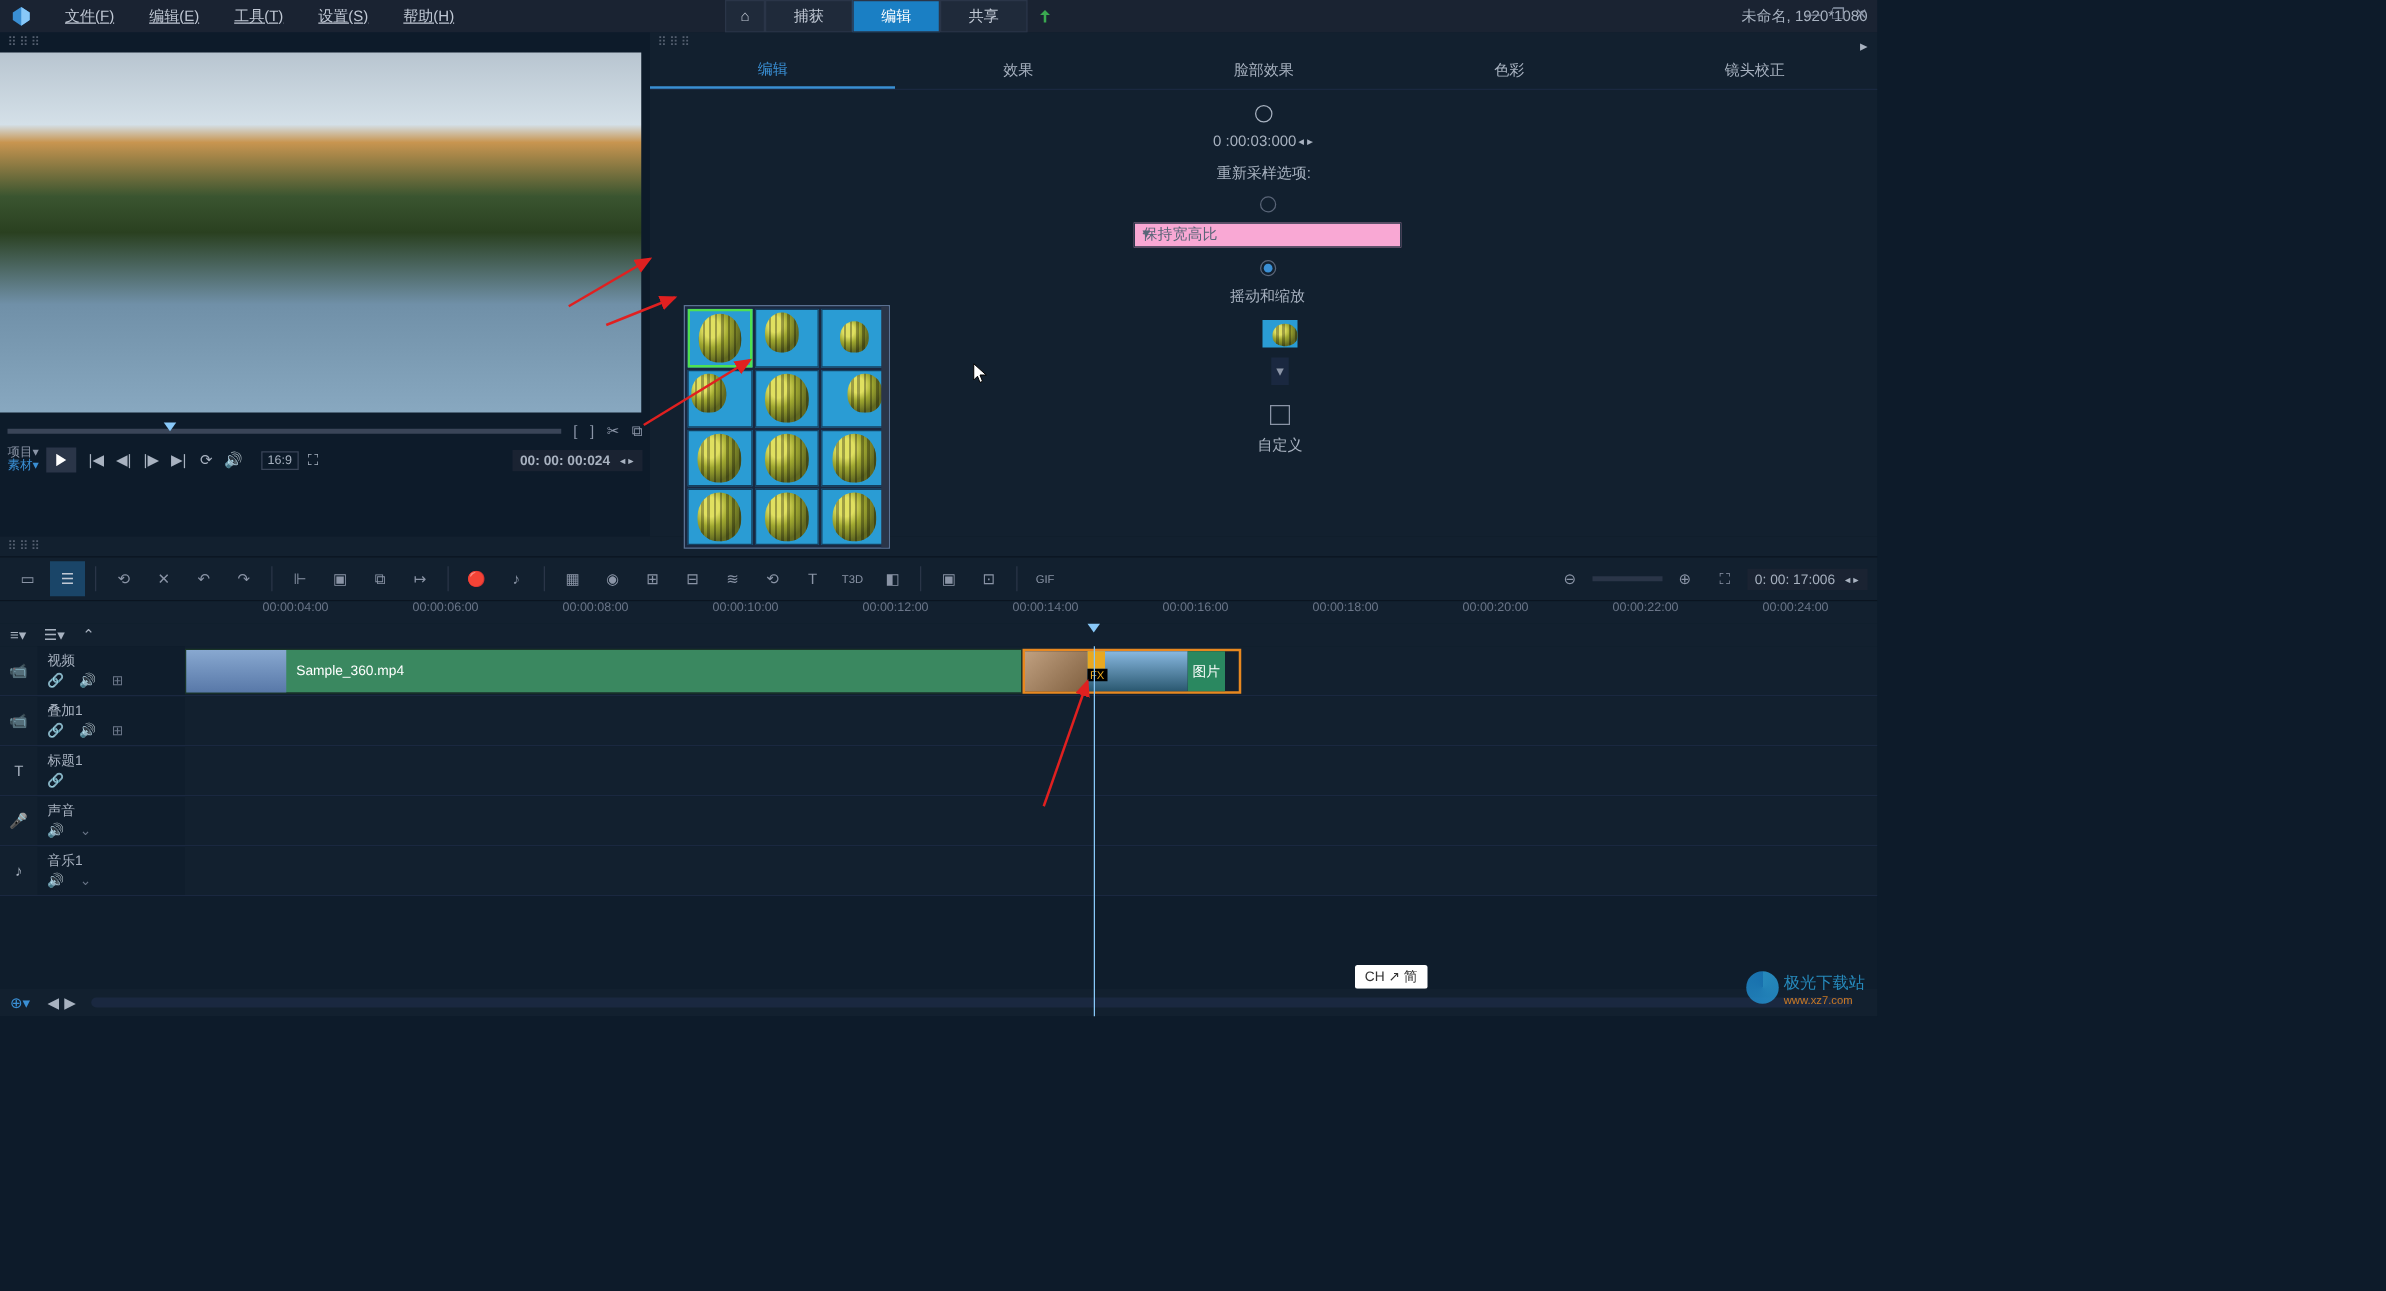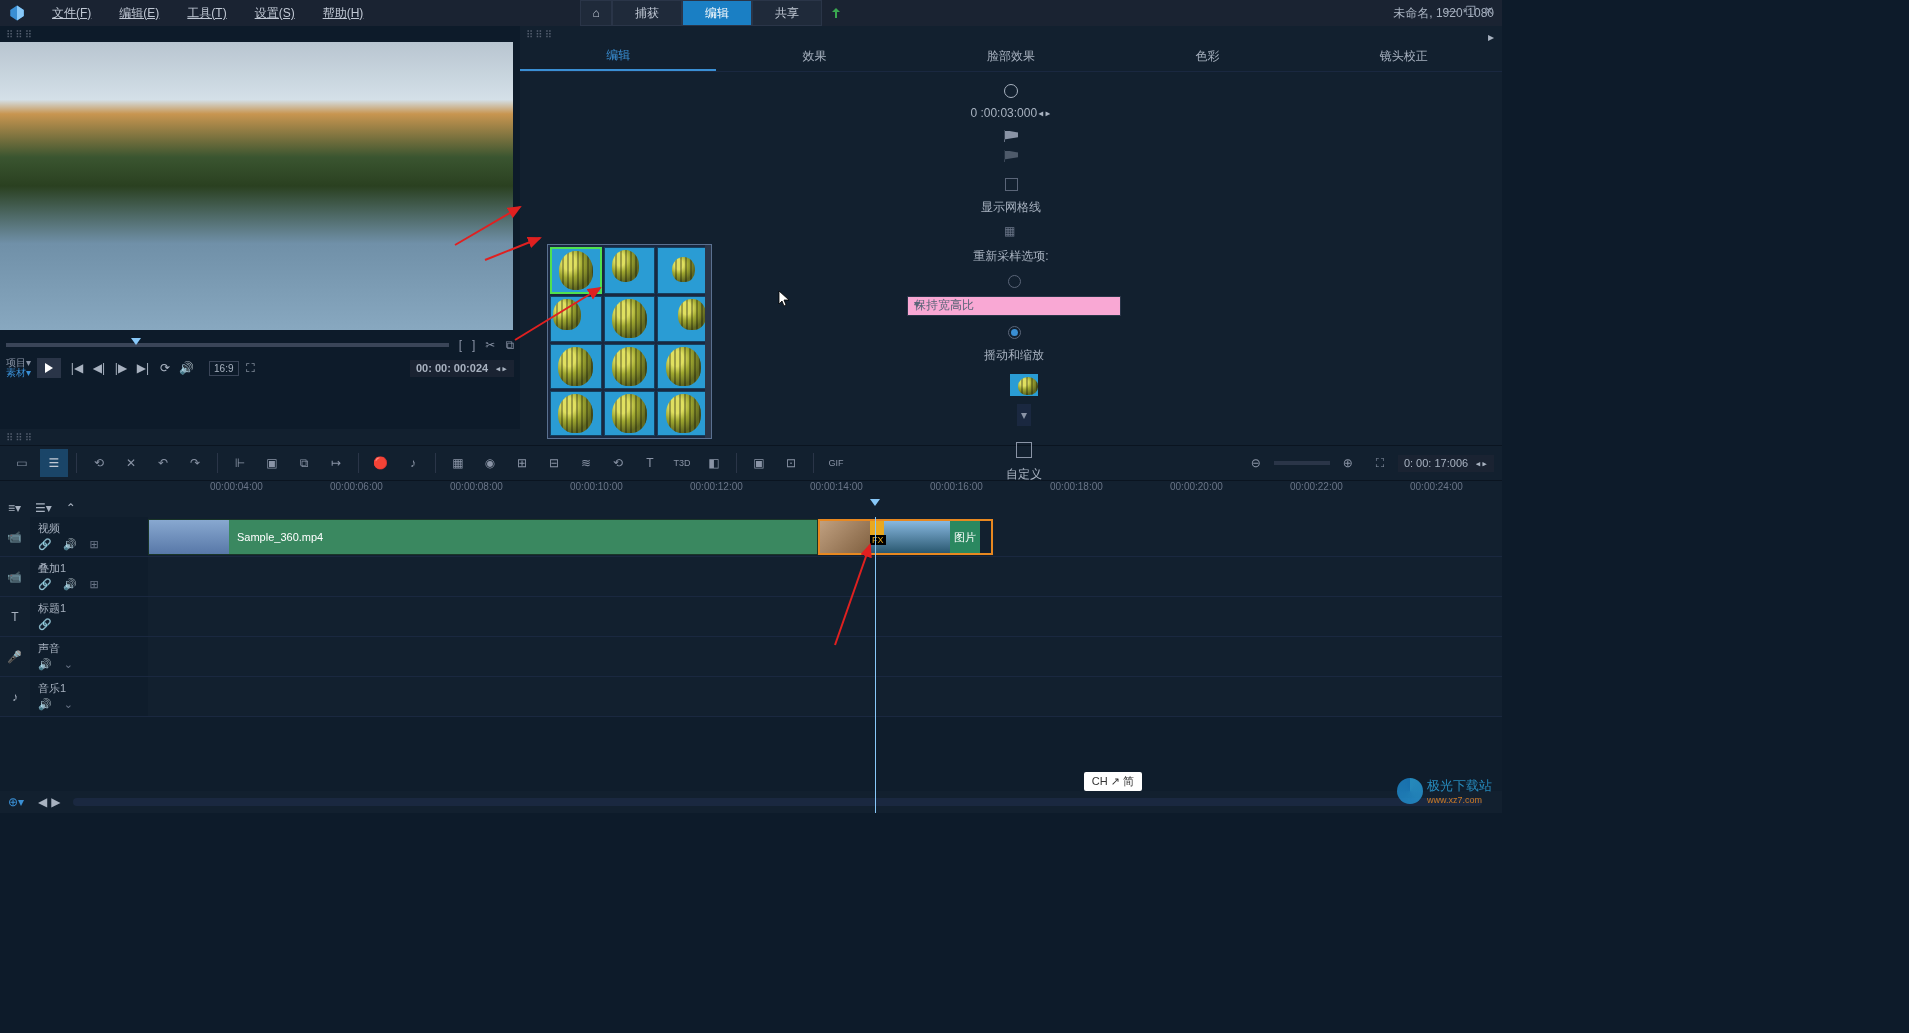--- a/index.html
+++ b/index.html
@@ -102,21 +102,21 @@
 .playhead::before { content: ''; position: absolute; top: -18px; left: -5px; width: 0; height: 0; border-left: 5px solid transparent; border-right: 5px solid transparent; border-top: 7px solid #88c8f8; }
 
 
 .arrow { position: absolute; z-index: 100; pointer-events: none; }
 
 
 .bottom-bar { position: absolute; bottom: 0; left: 0; right: 0; height: 22px; background: #12202f; display: flex; align-items: center; padding: 0 8px; }
 .ime-box { position: absolute; right: 360px; bottom: 22px; background: #fff; color: #333; padding: 2px 8px; font-size: 11px; border-radius: 2px; }
 
 
-.watermark { position: absolute; right: 10px; bottom: 8px; display: flex; align-items: center; gap: 4px; opacity: 0.85; }
+.watermark { position: absolute; right: 10px; bottom: 8px; display: flex; align-items: flex-start; gap: 4px; opacity: 0.85; }
 .watermark .wm-logo { width: 26px; height: 26px; border-radius: 50%; background: conic-gradient(#2a9cd4, #1a7fc4); }
 .watermark .wm-text { font-size: 13px; color: #2a9cd4; }
 .watermark .wm-url { font-size: 9px; color: #e88820; display: block; }
 
 .flag-icon { width: 14px; height: 12px; background: #8a94a6; clip-path: polygon(0 0, 100% 20%, 100% 60%, 0 80%, 0 100%, 5% 100%, 5% 0); display: inline-block; }
 
 .grid-icon { display: inline-block; width: 14px; height: 14px; color: #6a7588; }
 .grid-icon::before { content: '▦'; }
 
 .right-props-icons { position: absolute; right: 8px; top: 4px; }
@@ -204,28 +204,20 @@
       <div class="props-tab">色彩</div>
       <div class="props-tab">镜头校正</div>
       <span class="right-props-icons">▸</span>
     </div>
     <div class="props-content">
       <div class="prop-row">
         <div class="clock-icon"></div>
         <span class="duration-box"><span>0 :00:03:000</span>◂▸</span>
       </div>
       <div class="prop-row">
-        <span class="flag-icon"></span>
-        <span class="flag-icon" style="opacity:0.5"></span>
-        <span style="width:20px"></span>
-        <span class="checkbox"></span>
-        <span>显示网格线</span>
-        <span class="grid-icon"></span>
-      </div>
-      <div class="prop-row">
           <span>重新采样选项:</span>
         </div>
       <div class="prop-row" style="margin-left:6px">
         <span class="radio"></span>
         <div class="dropdown">
             <span>保持宽高比</span>
             <span class="arrow">▾</span>
           </div>
       </div>
       <div class="prop-row" style="margin-left:6px">

